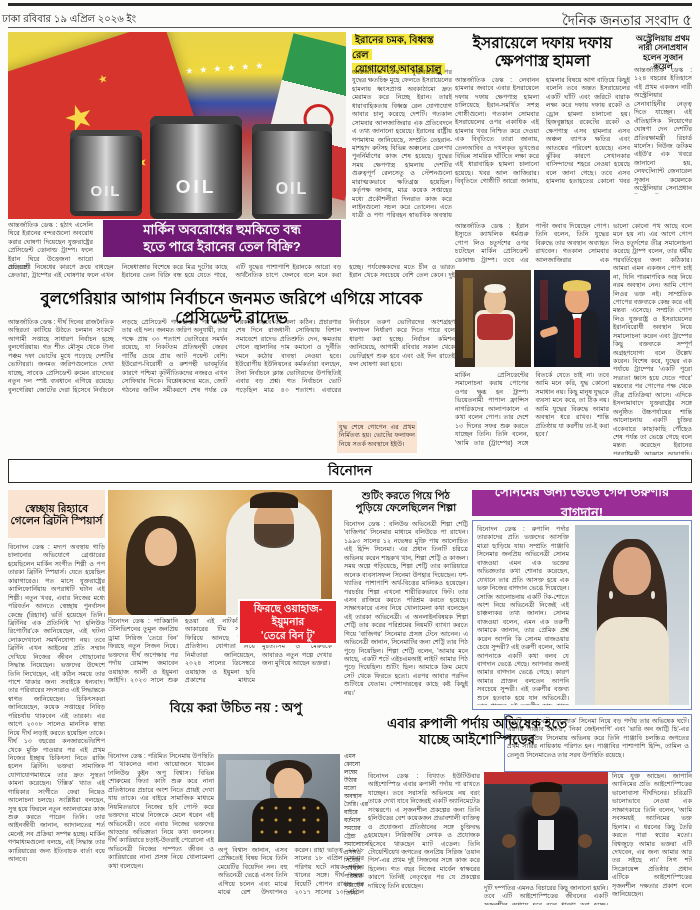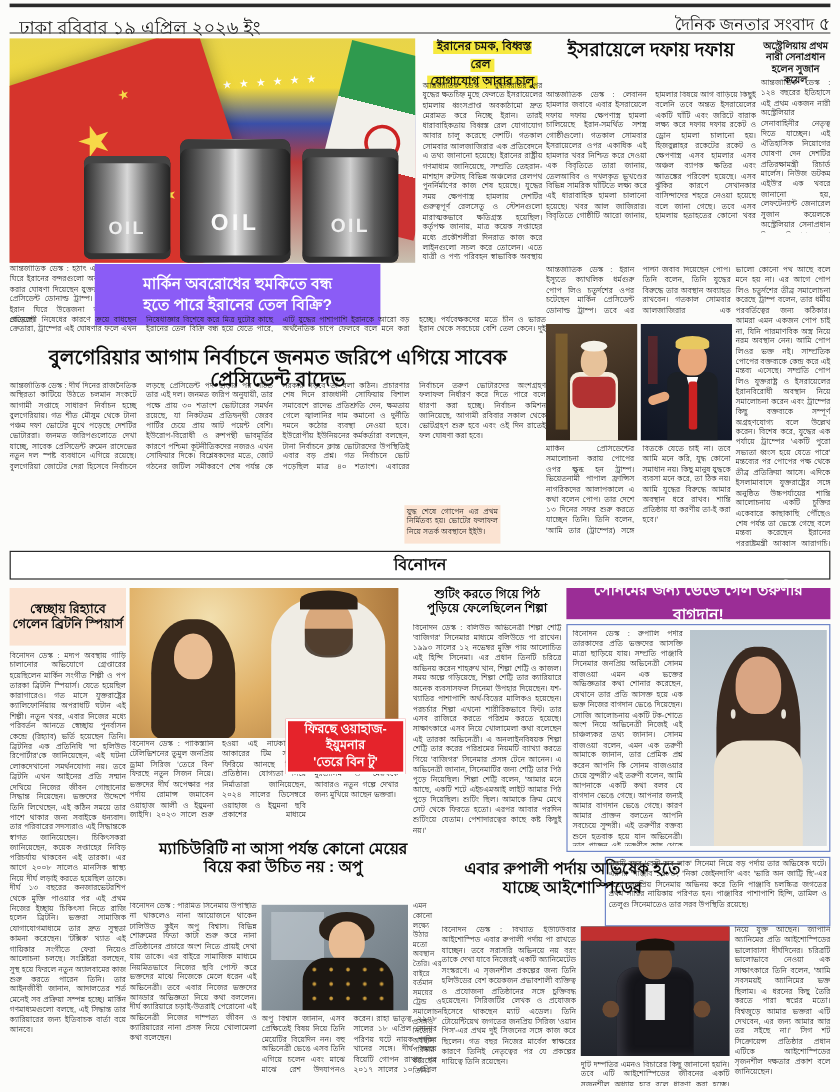--- a/index.html
+++ b/index.html
@@ -15,21 +15,21 @@
   .photo{position:absolute;overflow:hidden;background:#888;}
   .rule{background:#2a2a2a;}
   .yellow-line{background:#f6e93e;padding:0 3px;display:inline;}
 </style>
 </head>
 <body>
 
 <div class="page">
 
   <div class="abs rule" style="left:8px;top:3px;width:684px;height:3px"></div>
-  <div class="abs" style="left:16px;top:11px;font-size:15px">ঢাকা রবিবার ১৯ এপ্রিল ২০২৬ ইং</div>
+  <div class="abs" style="left:2px;top:11px;font-size:10px">ঢাকা রবিবার ১৯ এপ্রিল ২০২৬ ইং</div>
   <div class="abs" style="right:8px;top:8px;font-size:13.5px;font-weight:normal">
     <span>দৈনিক জনতার সংবাদ</span>
     <span style="font-size:15px">৫</span>
   </div>
   <div class="abs" style="left:8px;top:27px;width:684px;height:1px;background:#555"></div>
 
   <div class="photo" style="left:8px;top:32px;width:338px;height:187px;background:linear-gradient(180deg,#e8d44a 0%,#f0d83c 22%,#3a4fa8 38%,#b93a3a 55%,#c9c0b0 100%)">
 
     <div class="abs" style="left:150px;top:30px;width:170px;height:40px;color:#fff;font-size:9px;letter-spacing:6px;transform:rotate(-4deg)">★★★★★★★★</div>
 
@@ -48,34 +48,35 @@
     </div>
     <div class="abs" style="left:142px;top:84px;width:92px;height:103px;border-radius:7px;background:linear-gradient(90deg,#242424,#8e8e8e 35%,#e2e2e2 50%,#606060 75%,#1d1d1d);box-shadow:inset 0 8px 0 #3c3c3c,inset 0 -6px 0 #2e2e2e">
       <div style="margin-top:60px;text-align:center;color:#fafafa;font-weight:bold;font-size:19px;letter-spacing:3px">OIL</div>
     </div>
     <div class="abs" style="left:244px;top:92px;width:80px;height:95px;border-radius:6px;background:linear-gradient(90deg,#2a2a2a,#969696 35%,#d0d0d0 50%,#5c5c5c 75%,#202020);box-shadow:inset 0 7px 0 #404040,inset 0 -5px 0 #303030">
       <div style="margin-top:56px;text-align:center;color:#f0f0f0;font-weight:bold;font-size:16px;letter-spacing:2px">OIL</div>
     </div>
   </div>
 
   <div class="abs bodytxt" style="left:8px;top:221px;width:85px;height:66px">আন্তর্জাতিক ডেস্ক : হঠাৎ এসেলি ঘিরে ইরানের বন্দরগুলো অবরোধ করার ঘোষণা দিয়েছেন যুক্তরাষ্ট্রের প্রেসিডেন্ট ডোনাল্ড ট্রাম্প। ফলে ইরান ঘিরে উত্তেজনা আরো বেড়েছে।</div>
-  <div class="abs banner" style="left:79px;top:220px;width:238px;height:51px;background:#8b5cf6;flex-direction:column;line-height:1.25;font-size:13px">
+  <div class="abs banner" style="left:103px;top:220px;width:238px;height:37px;background:#701a75;flex-direction:column;line-height:1.25;font-size:13px">
     <span>মার্কিন অবরোধের হুমকিতে বন্ধ</span>
     <span>হতে পারে ইরানের তেল বিক্রি?</span>
   </div>
   <div class="abs bodytxt cols4" style="left:8px;top:263px;width:447px;height:24px">প্রতিবেশী নিষেধের কারণে ক্রয়ে বাধছেন ক্রেতারা, ট্রাম্পের এই ঘোষণার ফলে এখন নিষেধাজ্ঞার বিশেষে করে মিত্র দুটোর কাছে ইরানের তেল বিক্রি বন্ধ হয়ে যেতে পারে, এটি যুদ্ধের পাশাপাশি ইরানকে আরো বড় অর্থনৈতিক চাপে ফেলবে বলে মনে করা হচ্ছে। পর্যবেক্ষকদের মতে চীন ও ভারত ইরান থেকে সবচেয়ে বেশি তেল কেনে। দুই দেশ ২০২১ সালে ২৫ বছরের একটি কৌশলগত অংশীদারত্ব চুক্তি সই করে। চুক্তি অনুযায়ী চীন ২৫ বছরে ইরানে প্রায় ৪০০ বিলিয়ন ডলার বিনিয়োগের প্রতিশ্রুতি দেয়, আর এর বিনিময়ে ইরান চীনকে নিয়মিত তেল সরবরাহ করবে বলে জানা গেছে। এতে দুই পক্ষের মধ্যে নতুন করে দর-কষাকষি শুরু হয়েছে বলে ধারণা করা হচ্ছে।</div>
 
-  <div class="abs" style="left:352px;top:33px;width:100px;text-align:center;font-size:9.8px;font-weight:bold;line-height:1.5">
+  <div class="abs" style="left:352px;top:33px;width:100px;text-align:left;font-size:9.8px;font-weight:bold;line-height:1.5">
     <span class="yellow-line">ইরানের চমক, বিধ্বস্ত রেল</span><br>
     <span class="yellow-line">যোগাযোগ আবার চালু</span>
   </div>
   <div class="abs bodytxt" style="left:352px;top:68px;width:100px;height:150px">আন্তর্জাতিক ডেস্ক : যুদ্ধবিরতির পর যুদ্ধের ক্ষতচিহ্ন মুছে ফেলতে ইসরায়েলের হামলায় ধ্বংসপ্রাপ্ত অবকাঠামো দ্রুত মেরামত করে নিচ্ছে ইরান। তারই ধারাবাহিকতায় বিধ্বস্ত রেল যোগাযোগ আবার চালু করেছে দেশটি। গতকাল সোমবার আলজাজিরার এক প্রতিবেদনে এ তথ্য জানানো হয়েছে। ইরানের রাষ্ট্রীয় গণমাধ্যম জানিয়েছে, সম্প্রতি তেহরান-মাশহাদ রুটসহ বিভিন্ন অঞ্চলের রেলপথ পুনর্নির্মাণের কাজ শেষ হয়েছে। যুদ্ধের সময় ক্ষেপণাস্ত্র হামলায় দেশটির গুরুত্বপূর্ণ রেলসেতু ও স্টেশনগুলো মারাত্মকভাবে ক্ষতিগ্রস্ত হয়েছিল। কর্তৃপক্ষ জানায়, মাত্র কয়েক সপ্তাহের মধ্যে প্রকৌশলীরা দিনরাত কাজ করে লাইনগুলো সচল করে তোলেন। এতে যাত্রী ও পণ্য পরিবহন স্বাভাবিক অবস্থায় ফিরে এসেছে বলে দাবি করা হয়েছে। বিশ্লেষকদের মতে, অবকাঠামো দ্রুত মেরামতের এই সক্ষমতা ইরানের অভ্যন্তরীণ প্রস্তুতিরই একটি বার্তা। দেশটির পরিবহনমন্ত্রী বলেন, নিষেধাজ্ঞা সত্ত্বেও নিজস্ব প্রযুক্তিতে এই কাজ সম্পন্ন করা হয়েছে। আগামী মাসে আরো কয়েকটি রুট চালুর ঘোষণা দেওয়া হবে বলে জানিয়েছে কর্তৃপক্ষ।</div>
 
   <div class="abs hl-black" style="left:455px;top:34px;width:175px;font-size:15.5px">
     <span style="display:block">ইসরায়েলে দফায় দফায়</span>
+    <span style="display:block">ক্ষেপণাস্ত্র হামলা</span>
   </div>
   <div class="abs bodytxt cols2" style="left:455px;top:76px;width:175px;height:118px">আন্তর্জাতিক ডেস্ক : লেবানন হামলার জবাবে এবার ইসরায়েলে দফায় দফায় ক্ষেপণাস্ত্র হামলা চালিয়েছে ইরান-সমর্থিত সশস্ত্র গোষ্ঠীগুলো। গতকাল সোমবার ইসরায়েলের ওপর একাধিক এই হামলার খবর নিশ্চিত করে দেওয়া এক বিবৃতিতে তারা জানায়, তেলআবিব ও দখলকৃত ভূখণ্ডের বিভিন্ন সামরিক ঘাঁটিতে লক্ষ্য করে এই ধারাবাহিক হামলা চালানো হয়েছে। খবর আল জাজিরার। বিবৃতিতে গোষ্ঠীটি আরো জানায়, হামলার বিষয়ে আগ বাড়িয়ে কিছুই বলেনি তবে অন্তত ইসরায়েলের একটি ঘাঁটি এবং জরিটে বারাক লক্ষ্য করে দফায় দফায় রকেট ও ড্রোন হামলা চালানো হয়। হিজবুল্লাহর রকেটের রকেট ও ক্ষেপণাস্ত্র এসব হামলার এসব অঞ্চল ব্যাপক ক্ষতির এবং আতঙ্কের পরিবেশ হয়েছে। এসব ঝুঁকির কারণে সেখানকার বাসিন্দাদের শহরে নেওয়া হয়েছে বলে জানা গেছে। তবে এসব হামলায় হতাহতের কোনো খবর পাওয়া যায়নি। এর আগে হিজবুল্লাহ জানায়, তারা ইসরায়েলের দুটি শহরে রকেট ব্যবহার করেছে। ইসরায়েলি সেনাবাহিনী পাল্টা আক্রমণ করে দক্ষিণ লেবাননের গ্রামগুলোতে ব্যাপক গোলাবর্ষণ করেছে বলে হিজবুল্লাহ জানিয়েছে।</div>
 
   <div class="abs hl-black" style="left:634px;top:34px;width:58px;font-size:8px">অস্ট্রেলিয়ায় প্রথম নারী সেনাপ্রধান হলেন সুজান কয়েল</div>
   <div class="abs bodytxt" style="left:634px;top:66px;width:58px;height:128px">আন্তর্জাতিক ডেস্ক : ১২৪ বছরের ইতিহাসে এই প্রথম একজন নারী অস্ট্রেলিয়ার সেনাবাহিনীর নেতৃত্ব দিতে যাচ্ছেন। এই ঐতিহাসিক নিয়োগের ঘোষণা দেন দেশটির প্রতিরক্ষামন্ত্রী রিচার্ড মার্লেস। নিউজ ডটকম এইউ'র এক খবরে জানানো হয়, লেফটেন্যান্ট জেনারেল সুজান কয়েলকে অস্ট্রেলিয়ার সেনাপ্রধান হিসেবে নিয়োগ দেওয়া হয়েছে। তিন দশকের বর্ণাঢ্য সামরিক জীবনে তিনি মধ্যপ্রাচ্য, আফগানিস্তান ও তিমুরসহ নানা মিশনে দায়িত্ব পালন করেছেন। প্রতিরক্ষামন্ত্রী মার্লেস সাংবাদিকদের বলেন, 'তার এই অর্জন পুরো বাহিনীর জন্য গর্বের। তিনি দক্ষতা ও নেতৃত্বগুণে সবার আস্থা অর্জন করেছেন।' আগামী মাসে তিনি আনুষ্ঠানিকভাবে দায়িত্ব গ্রহণ করবেন বলে জানানো হয়েছে।</div>
 
   <div class="abs bodytxt cols2" style="left:455px;top:222px;width:154px;height:46px">আন্তর্জাতিক ডেস্ক : ইরান ইস্যুতে ক্যাথলিক ধর্মগুরু পোপ লিও চতুর্দশের ওপর চটেছেন মার্কিন প্রেসিডেন্ট ডোনাল্ড ট্রাম্প। তবে এর পাল্টা জবাব দিয়েছেন পোপ। তিনি বলেন, তিনি যুদ্ধের বিরুদ্ধে তার অবস্থান অব্যাহত রাখবেন। গতকাল সোমবার আলজাজিরার এক প্রতিবেদনে এ তথ্য জানানো হয়েছে। প্রতিবেদনে বলা হয়েছে,</div>
 
   <div class="photo" style="left:455px;top:270px;width:76px;height:97px;background:linear-gradient(160deg,#5a4632,#2b2118)">
     <div class="abs" style="left:8px;top:8px;width:10px;height:80px;background:#8a6a30;opacity:.7"></div>
@@ -132,21 +133,20 @@
       <div class="abs" style="left:22px;top:14px;width:70px;height:150px;background:#3a2a20;border-radius:45% 45% 8px 8px"></div>
       <div class="abs" style="left:38px;top:22px;width:38px;height:48px;background:#d9a583;border-radius:48% 48% 42% 42%"></div>
       <div class="abs" style="left:20px;top:92px;width:74px;height:88px;background:#ece2d0;border-radius:24px 24px 0 0"></div>
       <div class="abs" style="left:34px;top:66px;width:4px;height:8px;background:#e8e4da;border-radius:50%"></div>
       <div class="abs" style="left:76px;top:66px;width:4px;height:8px;background:#e8e4da;border-radius:50%"></div>
     </div>
   </div>
   <div class="abs bodytxt" style="left:504px;top:714px;width:188px;height:58px;border:1px solid #6f86c8;padding:2px;box-sizing:border-box">একটি বছর 'বেস্ট অব লাক' সিনেমা নিয়ে বড় পর্দায় তার অভিষেক ঘটে। এরপর 'পাঞ্জাব ১৯৮৪', 'নিকা জেইনদাগি' এবং 'ভারি অন জাট্টি ছি'-এর মতো জনপ্রিয় সিনেমায় অভিনয় করে তিনি পাঞ্জাবি চলচ্চিত্র জগতের প্রথম সারির নায়িকায় পরিণত হন। পাঞ্জাবির পাশাপাশি হিন্দি, তামিল ও তেলুগু সিনেমাতেও তার সরব উপস্থিতি রয়েছে।</div>
 
   <div class="abs hl-black" style="left:108px;top:700px;width:256px;font-size:13px">
-    <span style="display:block">ম্যাচিউরিটি না আসা পর্যন্ত কোনো মেয়ের</span>
     <span style="display:block">বিয়ে করা উচিত নয় : অপু</span>
   </div>
   <div class="abs bodytxt" style="left:108px;top:752px;width:106px;height:153px">বিনোদন ডেস্ক : পরিমিত সিনেমায় উপস্থিতি না থাকলেও নানা আয়োজনে থাকেন ঢালিউড কুইন অপু বিশ্বাস। বিভিন্ন শোরুমের ফিতা কাটা শুরু করে নানা প্রতিষ্ঠানের প্রচারে অংশ নিতে প্রায়ই দেখা যায় তাকে। এর বাইরে সামাজিক মাধ্যমে নিয়মিতভাবে নিজের ছবি পোস্ট করে ভক্তদের মাঝে নিজেকে মেলে ধরেন এই অভিনেত্রী। তবে এবার নিজের ভক্তদের আড্ডার অভিজ্ঞতা নিয়ে কথা বললেন। দীর্ঘ ক্যারিয়ারে চড়াই-উতরাই পেরোনো এই অভিনেত্রী নিজের দাম্পত্য জীবন ও ক্যারিয়ারের নানা প্রসঙ্গ নিয়ে খোলামেলা কথা বলেছেন।</div>
   <div class="photo" style="left:218px;top:754px;width:122px;height:88px;background:linear-gradient(135deg,#9ba6ae,#7f8a92 60%,#6d7880)">
     <div class="abs" style="left:8px;top:6px;width:44px;height:40px;background:#c3ccd2;opacity:.6"></div>
     <div class="abs" style="left:48px;top:6px;width:46px;height:26px;background:#2a2018;border-radius:50% 50% 40% 40%"></div>
     <div class="abs" style="left:56px;top:14px;width:30px;height:34px;background:#e8bc94;border-radius:48% 48% 44% 44%"></div>
     <div class="abs" style="left:34px;top:44px;width:76px;height:44px;background:radial-gradient(circle 2px at 10px 10px,#c99a3a 1px,transparent 2px) #1c1712;background-size:14px 12px;border-radius:20px 20px 0 0"></div>
   </div>
   <div class="abs bodytxt" style="left:344px;top:752px;width:24px;height:150px;font-size:6px">এমন কোনো লক্ষ্যে উঠার মতো অবস্থান তৈরি। এর বাইরে বর্তমান সময়ের ট্রেন্ড ও সমালোচনার প্রসঙ্গও নিজের অবস্থান পরিষ্কার করেছেন তিনি।</div>

